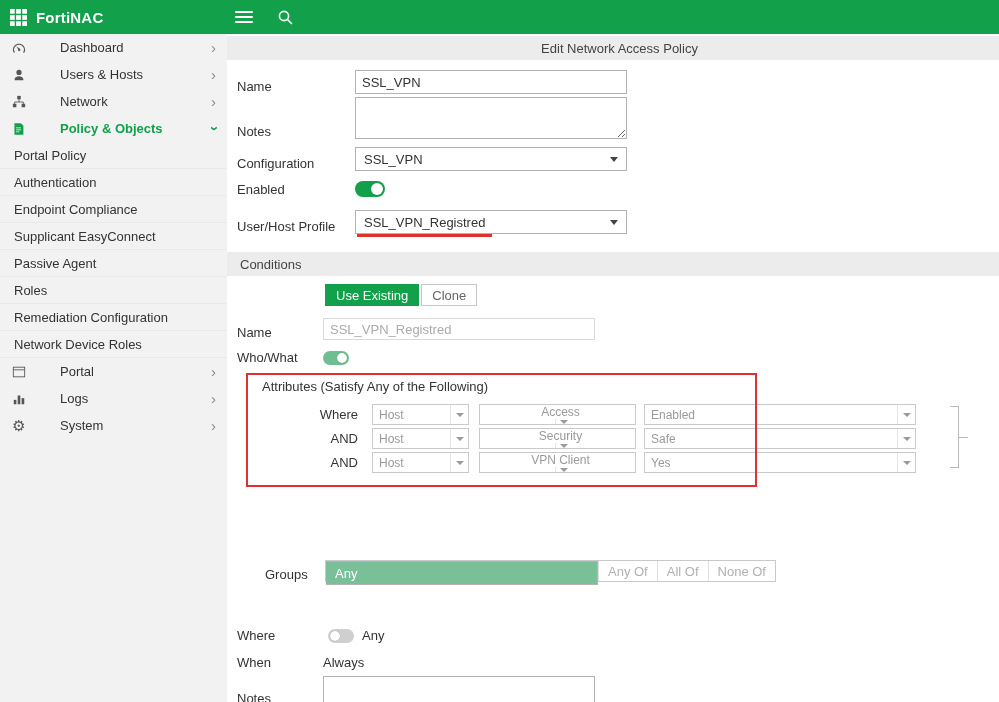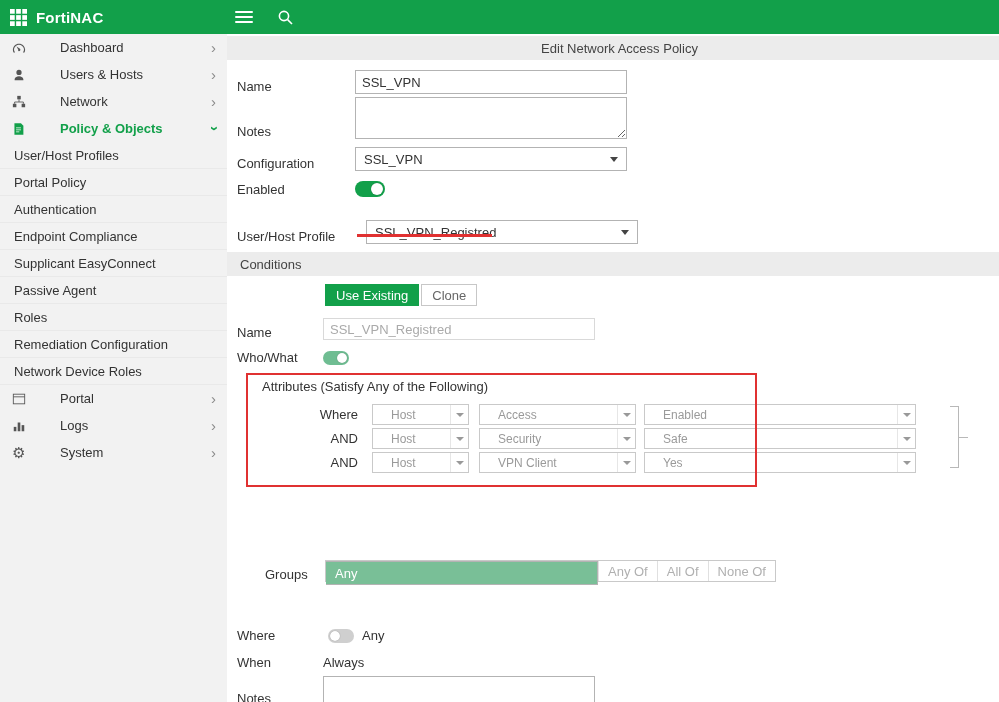--- a/index.html
+++ b/index.html
@@ -62,21 +62,21 @@
   .tg.off .knob { left:2px; }
   .tg.sm { width:26px; height:14px; }
   .tg.sm .knob { width:10px; height:10px; }
   .tg.dim { background:#6fbd92; }
 
   #row-name { left:10px; top:36px; }
   #row-notes { left:10px; top:63px; }
   #row-config { left:10px; top:113px; }
   #row-enabled { left:10px; top:147px; align-items:center; }
   #row-enabled .lbl-main { padding-top:0; }
-  #row-profile { left:10px; top:186px;gap:11px; }
+  #row-profile { left:10px; top:176px; }
 
   
   .red-underline { position:absolute; left:130px; top:200px; width:135px; height:3px; background:#e03131; z-index:6; }
   .red-box { position:absolute; left:19px; top:339px; width:511px; height:114px; border:2px solid #e03131; z-index:6; pointer-events:none; }
 
   
   #row-btns { left:98px; top:250px; }
   .btn { height:22px; display:inline-flex; align-items:center; padding:0 10px; font-size:13px; cursor:pointer; }
   .btn.green { background:#12a04a; color:#fff; border:1px solid #12a04a; }
   .btn.plain { background:#fff; color:#666; border:1px solid #c7c7c7; margin-left:2px; }
@@ -84,24 +84,24 @@
   #row-whowhat { left:10px; top:316px; align-items:center; }
   #row-whowhat .lbl-c { padding-top:0; }
 
   .attr-title { position:absolute; left:35px; top:345px; color:#333; }
   .attr-row { position:absolute; display:flex; align-items:center; height:21px; }
   #attr-row-0 { top:370px; } #attr-row-1 { top:394px; } #attr-row-2 { top:418px; }
   .attr-prefix { position:absolute; left:60px; width:78px; text-align:right; padding-right:7px; color:#333; }
   .attr-row { left:60px; }
   .attr-dds { display:flex; margin-left:85px; }
   .sel2 { height:21px; border:1px solid #c9c9c9; background:#fff; display:flex; align-items:center;
-          justify-content:space-between; padding-left:18px; font-size:12px; color:#9a9a9a; cursor:pointer; }
+          justify-content:space-between; padding-left:6px; font-size:12px; color:#9a9a9a; cursor:pointer; }
   .sel2 .caret-wrap { width:18px; height:100%; display:flex; align-items:center; justify-content:center; border-left:1px solid #e6e6e6; margin-left:6px; }
   .caret2 { width:0; height:0; border-left:4px solid transparent; border-right:4px solid transparent; border-top:4px solid #999; }
-  .w1 { width:97px; } .w2 { width:157px; margin-left:10px; } .w3 { width:272px; margin-left:8px; }
+  .w1 { width:97px; } .w2 { width:157px; margin-left:10px;flex-direction:column; } .w3 { width:272px; margin-left:8px; }
 
   .bracket { position:absolute; left:723px; top:372px; width:9px; height:62px;
              border-top:1px solid #b8b8b8; border-right:1px solid #b8b8b8; border-bottom:1px solid #b8b8b8; }
   .bracket-tick { position:absolute; left:732px; top:403px; width:9px; height:1px; background:#b8b8b8; }
 
   #row-radius { left:35px; top:473px; align-items:center; gap:7px; }
   .help { width:15px; height:15px; border-radius:50%; background:#2e86d1; color:#fff; font-size:11px;
           font-weight:700; display:inline-flex; align-items:center; justify-content:center; cursor:pointer; }
 
   #row-groups { left:38px; top:526px; }
@@ -191,23 +191,20 @@
       <span class="sb-ico">
         <svg width="13" height="14" viewBox="0 0 16 16">
             <path fill="#12a04a" d="M3 1h8l3 3v11H3z"></path>
             <path fill="#fff" d="M5 6h6v1H5zM5 8.5h6v1H5zM5 11h4v1H5z"></path>
           </svg>
       </span>
       <span>Policy &amp; Objects</span>
       <span class="sb-chev">›</span>
     </div>
     <div class="sb-item sub">
-      <span>User/Host Profiles</span>
-    </div>
-    <div class="sb-item sub">
       <span>Portal Policy</span>
     </div>
     <div class="sb-item sub">
       <span>Authentication</span>
     </div>
     <div class="sb-item sub">
       <span>Endpoint Compliance</span>
     </div>
     <div class="sb-item sub">
       <span>Supplicant EasyConnect</span>

